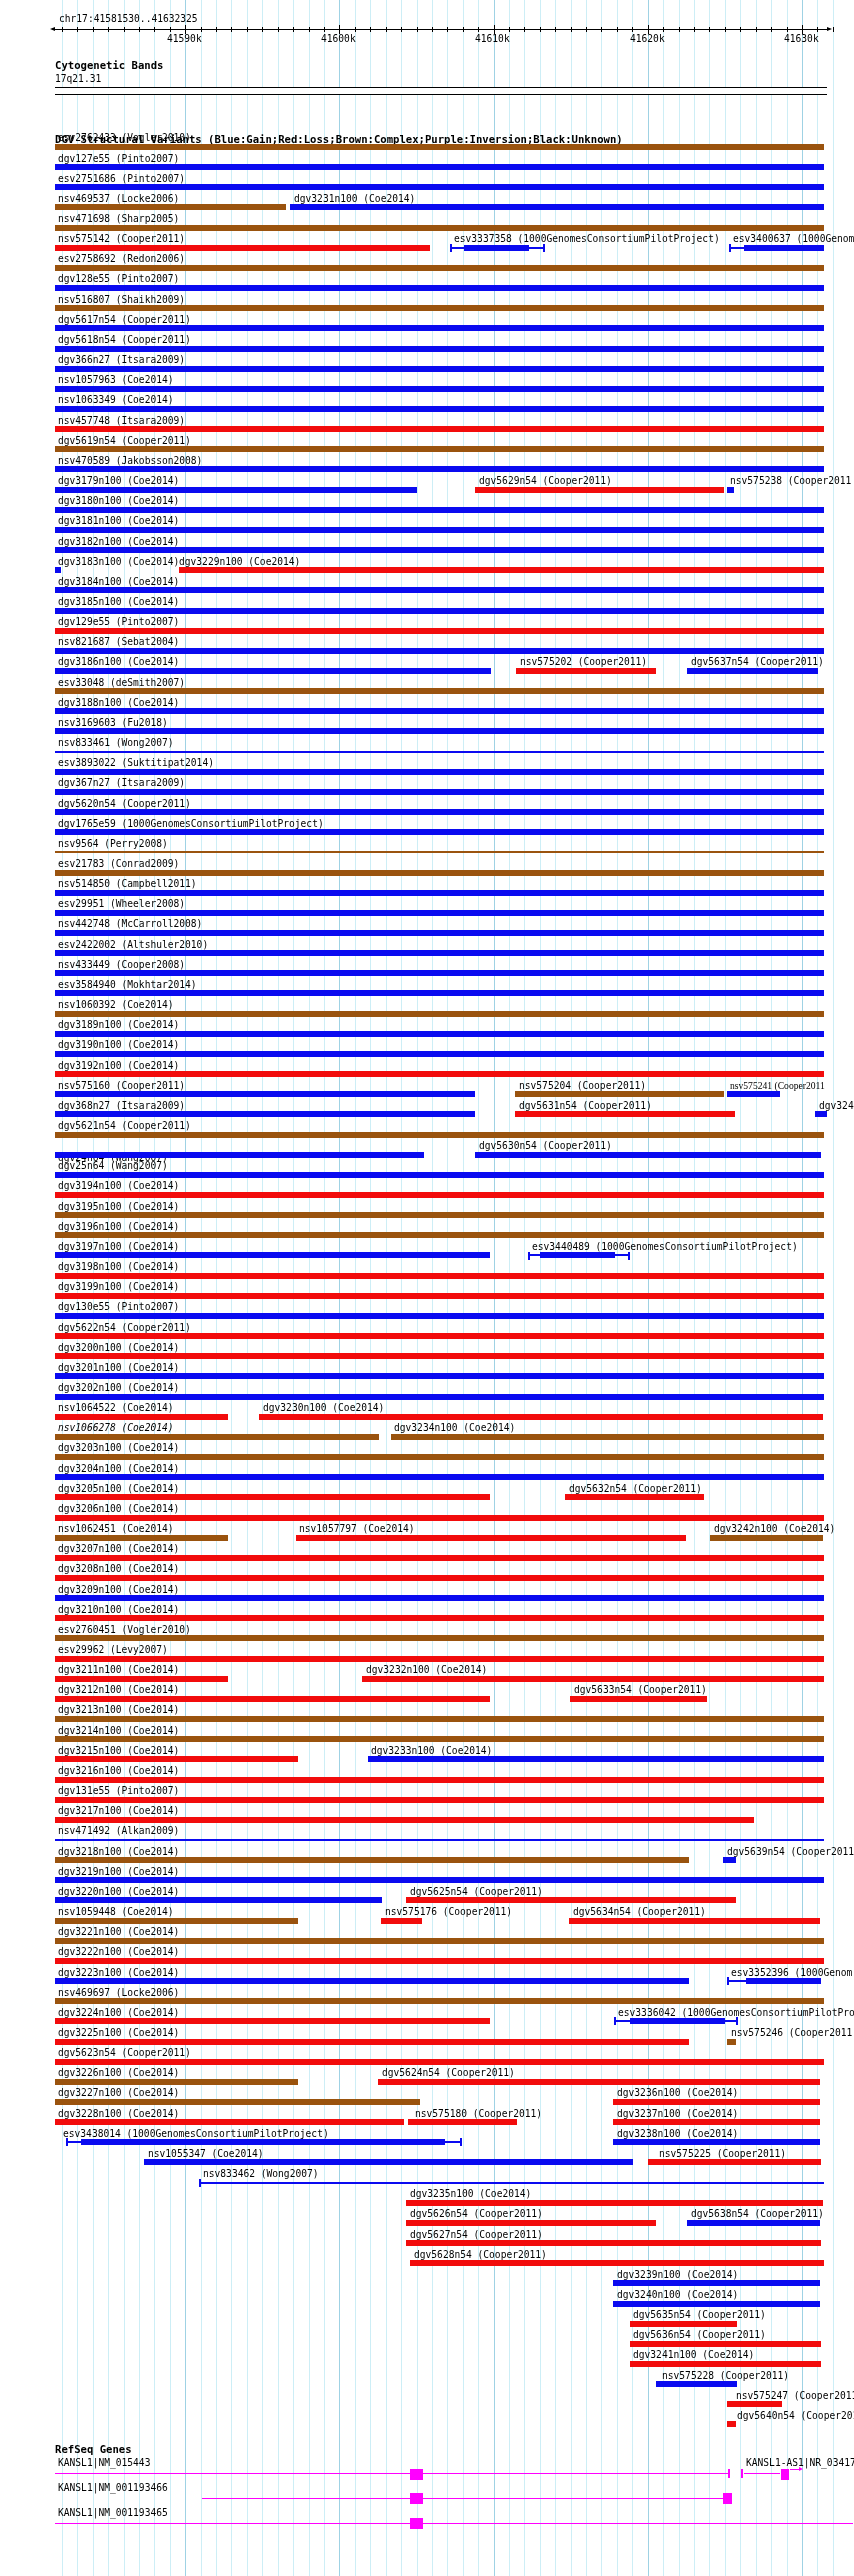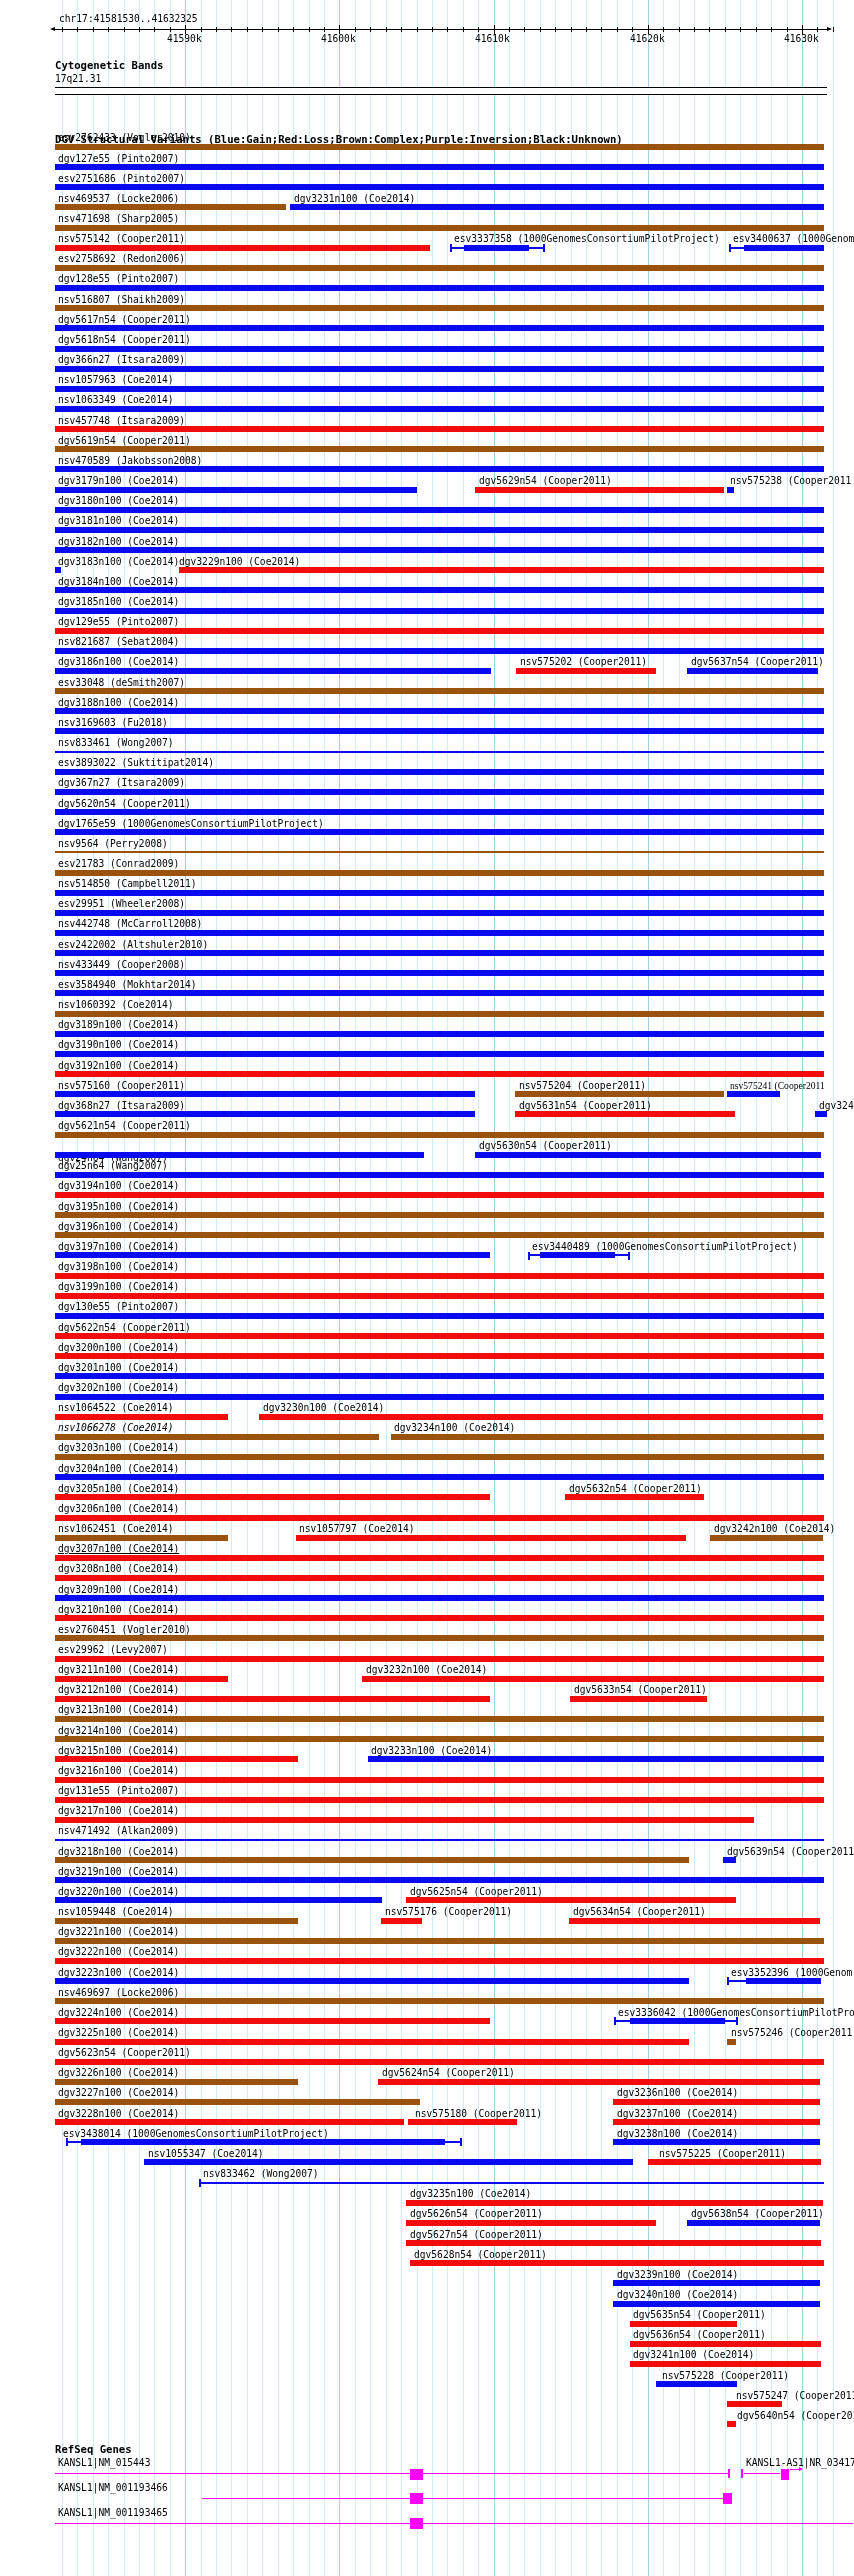--- a/index.html
+++ b/index.html
@@ -319,21 +319,21 @@
       <div class="lbl" style="left: 569px; top: 1484px;">dgv5632n54 (Cooper2011)</div>
       <div style="position: absolute; left: 565px; top: 1494px; width: 139px; height: 5.8px; background: rgb(242, 12, 12);"></div>
       <div class="lbl" style="left: 58px; top: 1504px;">dgv3206n100 (Coe2014)</div>
       <div style="position: absolute; left: 55px; top: 1515px; width: 769px; height: 5.8px; background: rgb(242, 12, 12);"></div>
       <div class="lbl" style="left: 58px; top: 1524px;">nsv1062451 (Coe2014)</div>
       <div style="position: absolute; left: 55px; top: 1535px; width: 173px; height: 5.8px; background: rgb(154, 83, 14);"></div>
       <div class="lbl" style="left: 299px; top: 1524px;">nsv1057797 (Coe2014)</div>
       <div style="position: absolute; left: 296px; top: 1535px; width: 390px; height: 5.8px; background: rgb(242, 12, 12);"></div>
       <div class="lbl" style="left: 714px; top: 1524px;">dgv3242n100 (Coe2014)</div>
       <div style="position: absolute; left: 710px; top: 1535px; width: 113px; height: 5.8px; background: rgb(154, 83, 14);"></div>
-      <div class="lbl" style="left: 58px; top: 1544px; text-decoration: underline;">dgv3207n100 (Coe2014)</div>
+      <div class="lbl" style="left: 58px; top: 1544px;">dgv3207n100 (Coe2014)</div>
       <div style="position: absolute; left: 55px; top: 1555px; width: 769px; height: 5.8px; background: rgb(242, 12, 12);"></div>
       <div class="lbl" style="left: 58px; top: 1564px;">dgv3208n100 (Coe2014)</div>
       <div style="position: absolute; left: 55px; top: 1575px; width: 769px; height: 5.8px; background: rgb(242, 12, 12);"></div>
       <div class="lbl" style="left: 58px; top: 1585px;">dgv3209n100 (Coe2014)</div>
       <div style="position: absolute; left: 55px; top: 1595px; width: 769px; height: 5.8px; background: rgb(10, 10, 240);"></div>
       <div class="lbl" style="left: 58px; top: 1605px;">dgv3210n100 (Coe2014)</div>
       <div style="position: absolute; left: 55px; top: 1615px; width: 769px; height: 5.8px; background: rgb(242, 12, 12);"></div>
       <div class="lbl" style="left: 58px; top: 1625px;">esv2760451 (Vogler2010)</div>
       <div style="position: absolute; left: 55px; top: 1635px; width: 769px; height: 5.8px; background: rgb(154, 83, 14);"></div>
       <div class="lbl" style="left: 58px; top: 1645px;">esv29962 (Levy2007)</div>

